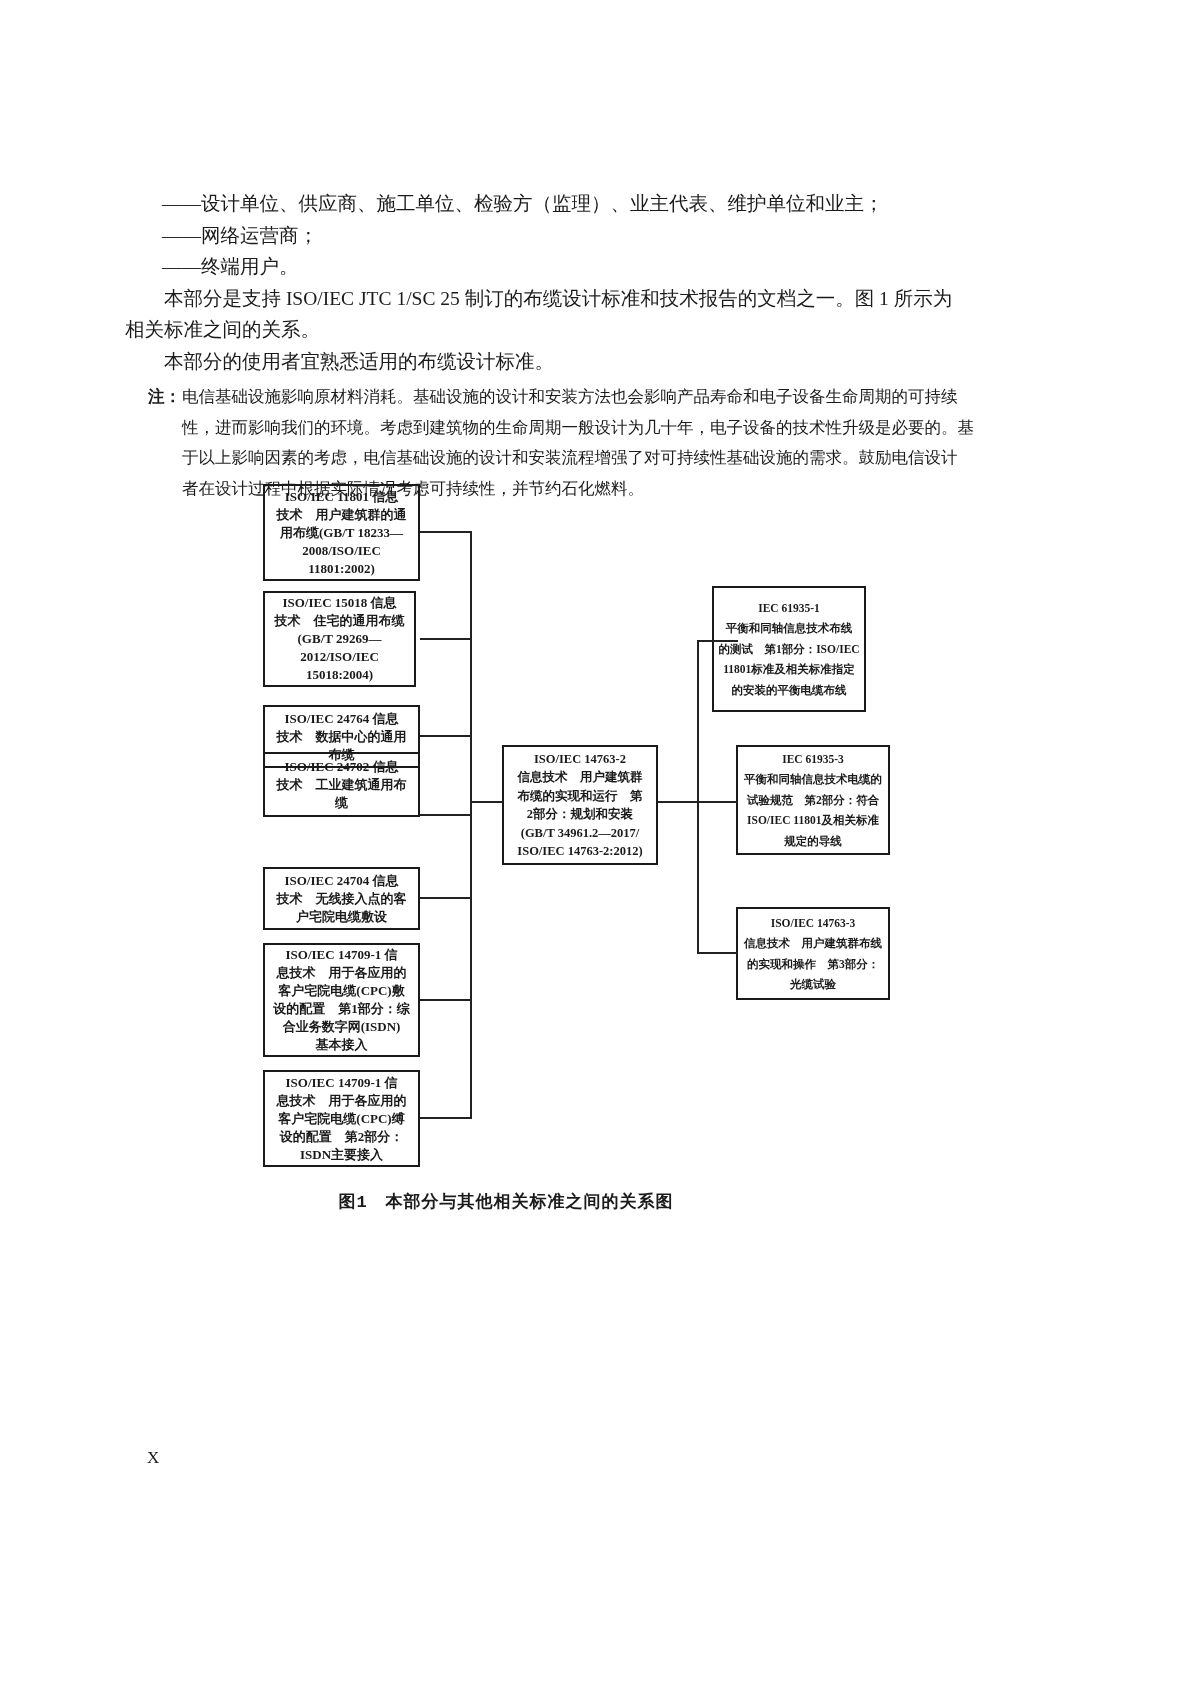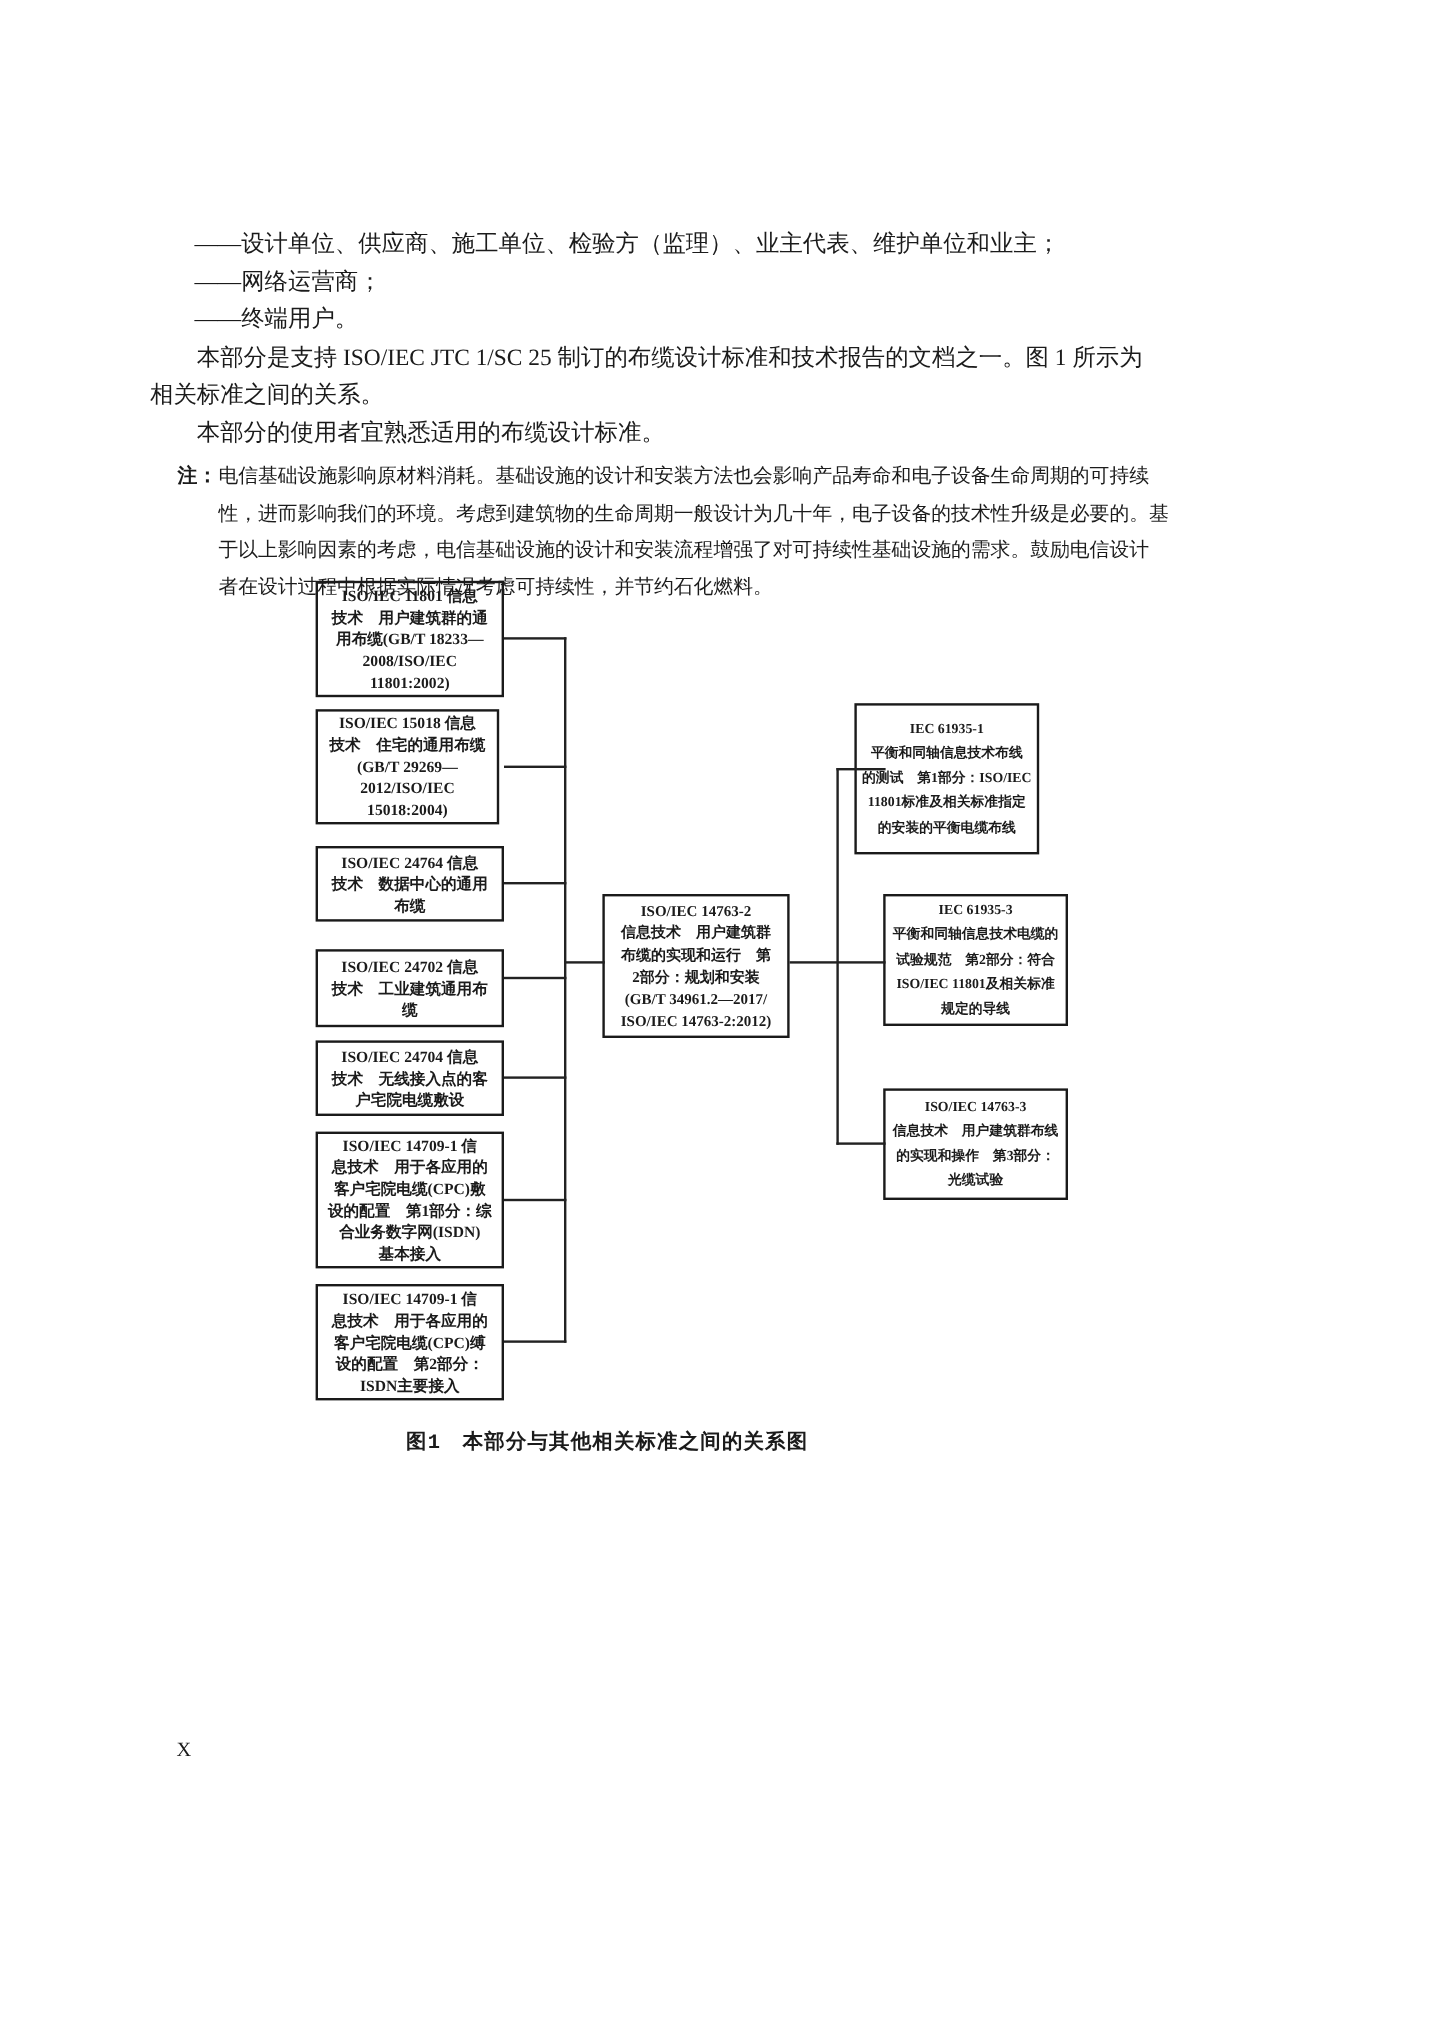--- a/index.html
+++ b/index.html
@@ -79,21 +79,21 @@
 2008/ISO/IEC
 11801:2002)</div>
   <div class="dbox box-l" style="left:263px;top:591px;width:153px;height:96px;">ISO/IEC 15018 信息
 技术　住宅的通用布缆
 (GB/T 29269—
 2012/ISO/IEC
 15018:2004)</div>
   <div class="dbox box-l" style="left:263px;top:705px;width:157px;height:63px;">ISO/IEC 24764 信息
 技术　数据中心的通用
 布缆</div>
-  <div class="dbox box-l" style="left:263px;top:791px;width:157px;height:65px;">ISO/IEC 24702 信息
+  <div class="dbox box-l" style="left:263px;top:752px;width:157px;height:65px;">ISO/IEC 24702 信息
 技术　工业建筑通用布
 缆</div>
   <div class="dbox box-l" style="left:263px;top:867px;width:157px;height:63px;">ISO/IEC 24704 信息
 技术　无线接入点的客
 户宅院电缆敷设</div>
   <div class="dbox box-l" style="left:263px;top:943px;width:157px;height:114px;">ISO/IEC 14709-1 信
 息技术　用于各应用的
 客户宅院电缆(CPC)敷
 设的配置　第1部分：综
 合业务数字网(ISDN)

